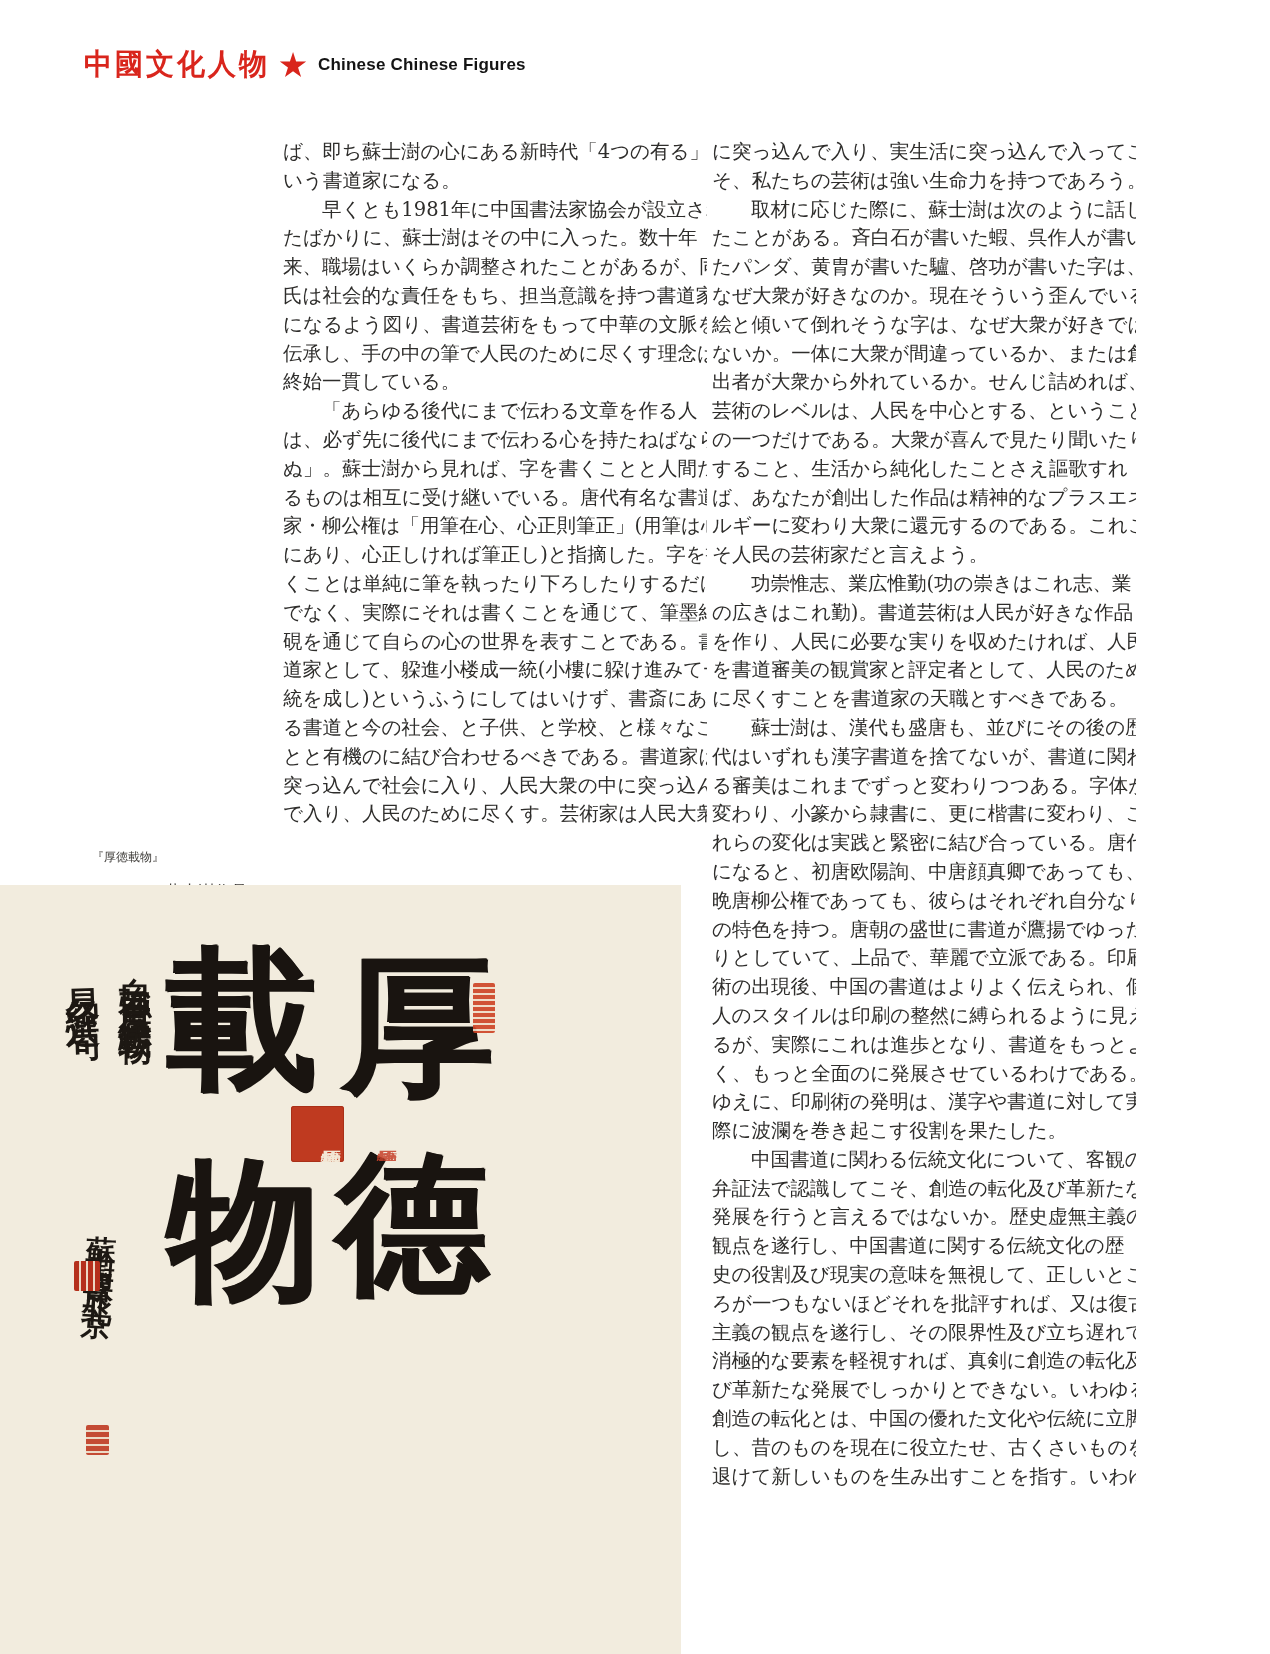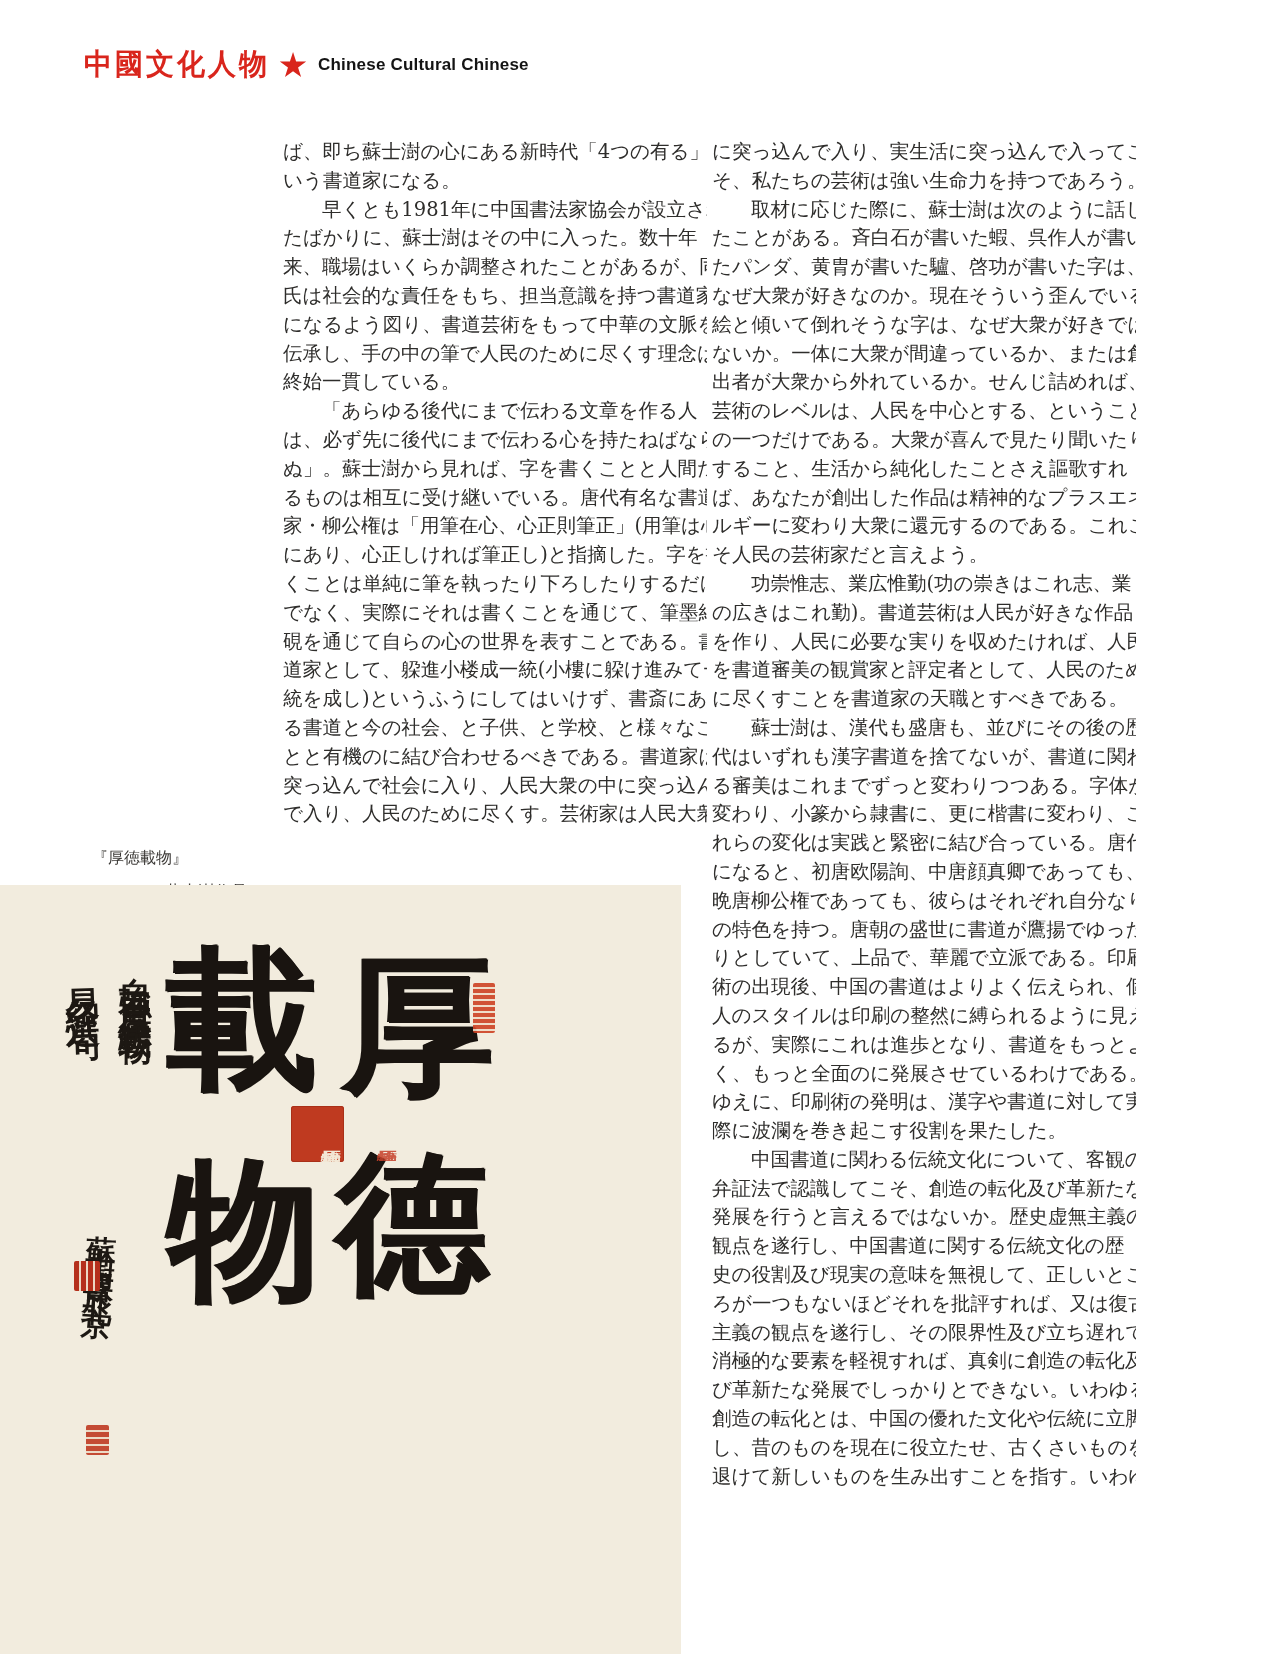--- a/index.html
+++ b/index.html
@@ -25,21 +25,21 @@
   .textcol {
     position:absolute; top:138px; width:424px;
     font-size:19.5px; line-height:28.8px; color:#2e2d2b;
     white-space:pre; overflow:hidden; letter-spacing:0px;
   }
   .col-left  { left:283px; height:706px; }
   .col-right { left:712px; height:1376px; }
 
   
   .caption { position:absolute; left:92px; top:847px; color:#3c3a37; }
-  .caption .t { font-size:16px; line-height:21px; }
+  .caption .t { font-size:12px; line-height:21px; }
   .caption .m { font-size:16.5px; line-height:22px; font-family:"Liberation Sans",sans-serif;margin-top:12px; }
 
   
   .artwork {
     position:absolute; left:0; top:885px; width:681px; height:769px;
     background:#f2ecde;
   }
   .big-char {
     position:absolute; color:#191410; line-height:1;
     font-weight:bold; font-size:152px;
@@ -90,21 +90,21 @@
   }
 </style>
 </head>
 <body>
 
 <div class="page">
 
   <div class="hdr">
     <span class="logo-cn">中國文化人物</span>
     <span class="logo-star">★</span>
-    <span class="logo-en">Chinese Cultural Chinese</span>
+    <span class="logo-en">Chinese Chinese Figures</span>
   </div>
 
   <div class="textcol col-left">ば、即ち蘇士澍の心にある新時代「4つの有る」と
 いう書道家になる。
 　　早くとも1981年に中国書法家協会が設立され
 たばかりに、蘇士澍はその中に入った。数十年
 来、職場はいくらか調整されたことがあるが、同
 氏は社会的な責任をもち、担当意識を持つ書道家
 になるよう図り、書道芸術をもって中華の文脈を
 伝承し、手の中の筆で人民のために尽くす理念は

